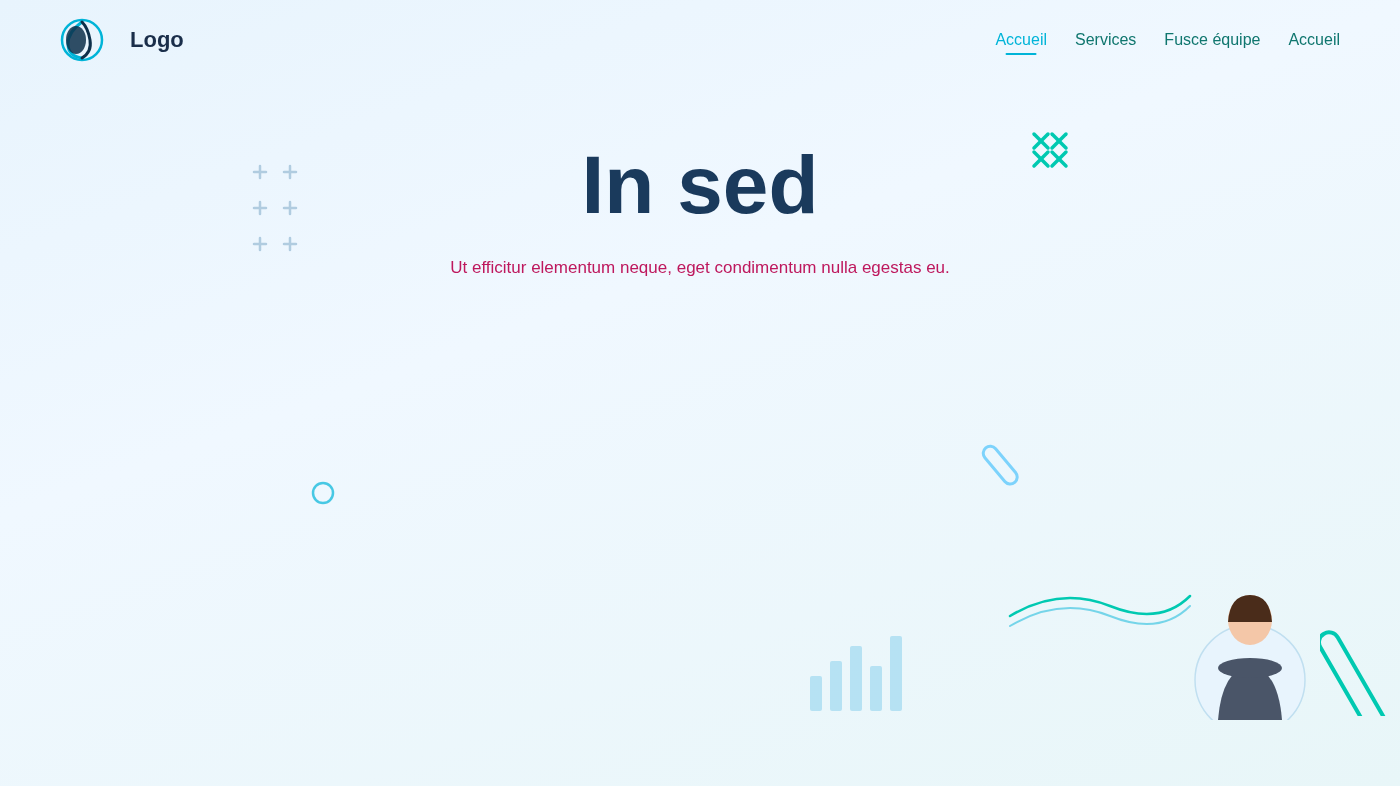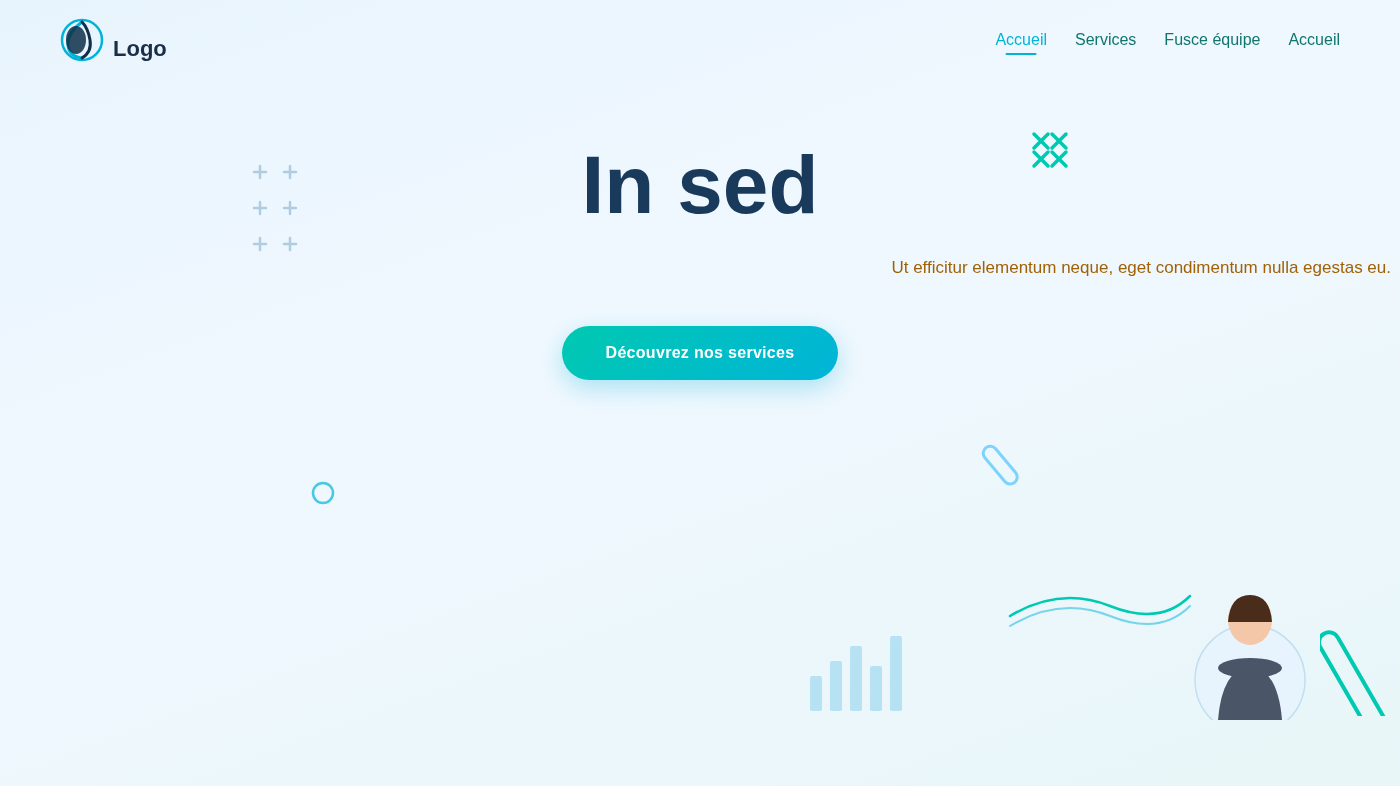--- a/index.html
+++ b/index.html
@@ -13,22 +13,22 @@
     
     nav {
       display: flex;
       align-items: center;
       padding: 18px 60px;
       position: relative;
       z-index: 10;
     }
     .logo-wrap {
       display: flex;
-      align-items: flex-end;
-      gap: 9px;
+      align-items: center;
+      gap: 26px;
       margin-right: auto;
     }
     .logo-icon {
       width: 44px;
       height: 44px;
     }
     .logo-text {
       font-size: 22px;
       font-weight: 700;
       color: #1a2e4a;
@@ -73,24 +73,22 @@
     .hero-title {
       font-size: 82px;
       font-weight: 800;
       color: #1a3a5c;
       line-height: 1.1;
       margin-bottom: 28px;
     }
 
     .hero-subtitle {
       font-size: 17px;
-      color: #a16207;
-      margin-bottom: 48px;
+      color: #be185d;
       font-weight: 400;
-      text-align: right;
     }
 
     .cta-btn {
       background: linear-gradient(135deg, #00c9b1 0%, #00b4d8 100%);
       color: white;
       border: none;
       padding: 18px 44px;
       border-radius: 50px;
       font-size: 16px;
       font-weight: 600;
@@ -243,21 +241,20 @@
     </svg>
   </div>
 
   
   <h1 class="hero-title">
     <span>In sed</span><br>
   </h1>
 
   <p class="hero-subtitle">Ut efficitur elementum neque, eget condimentum nulla egestas eu.</p>
 
-  <button class="cta-btn">Découvrez nos services</button>
 
 </section>
 
 <section class="bottom-section">
 
   <div style="position:absolute; right:480px; bottom:0;">
     <svg width="120" height="100" viewBox="0 0 120 100" fill="none" xmlns="http://www.w3.org/2000/svg">
       <rect x="10" y="60" width="12" height="35" rx="2" fill="#a0d8ef" opacity="0.7"></rect>
       <rect x="30" y="45" width="12" height="50" rx="2" fill="#a0d8ef" opacity="0.7"></rect>
       <rect x="50" y="30" width="12" height="65" rx="2" fill="#a0d8ef" opacity="0.7"></rect>

